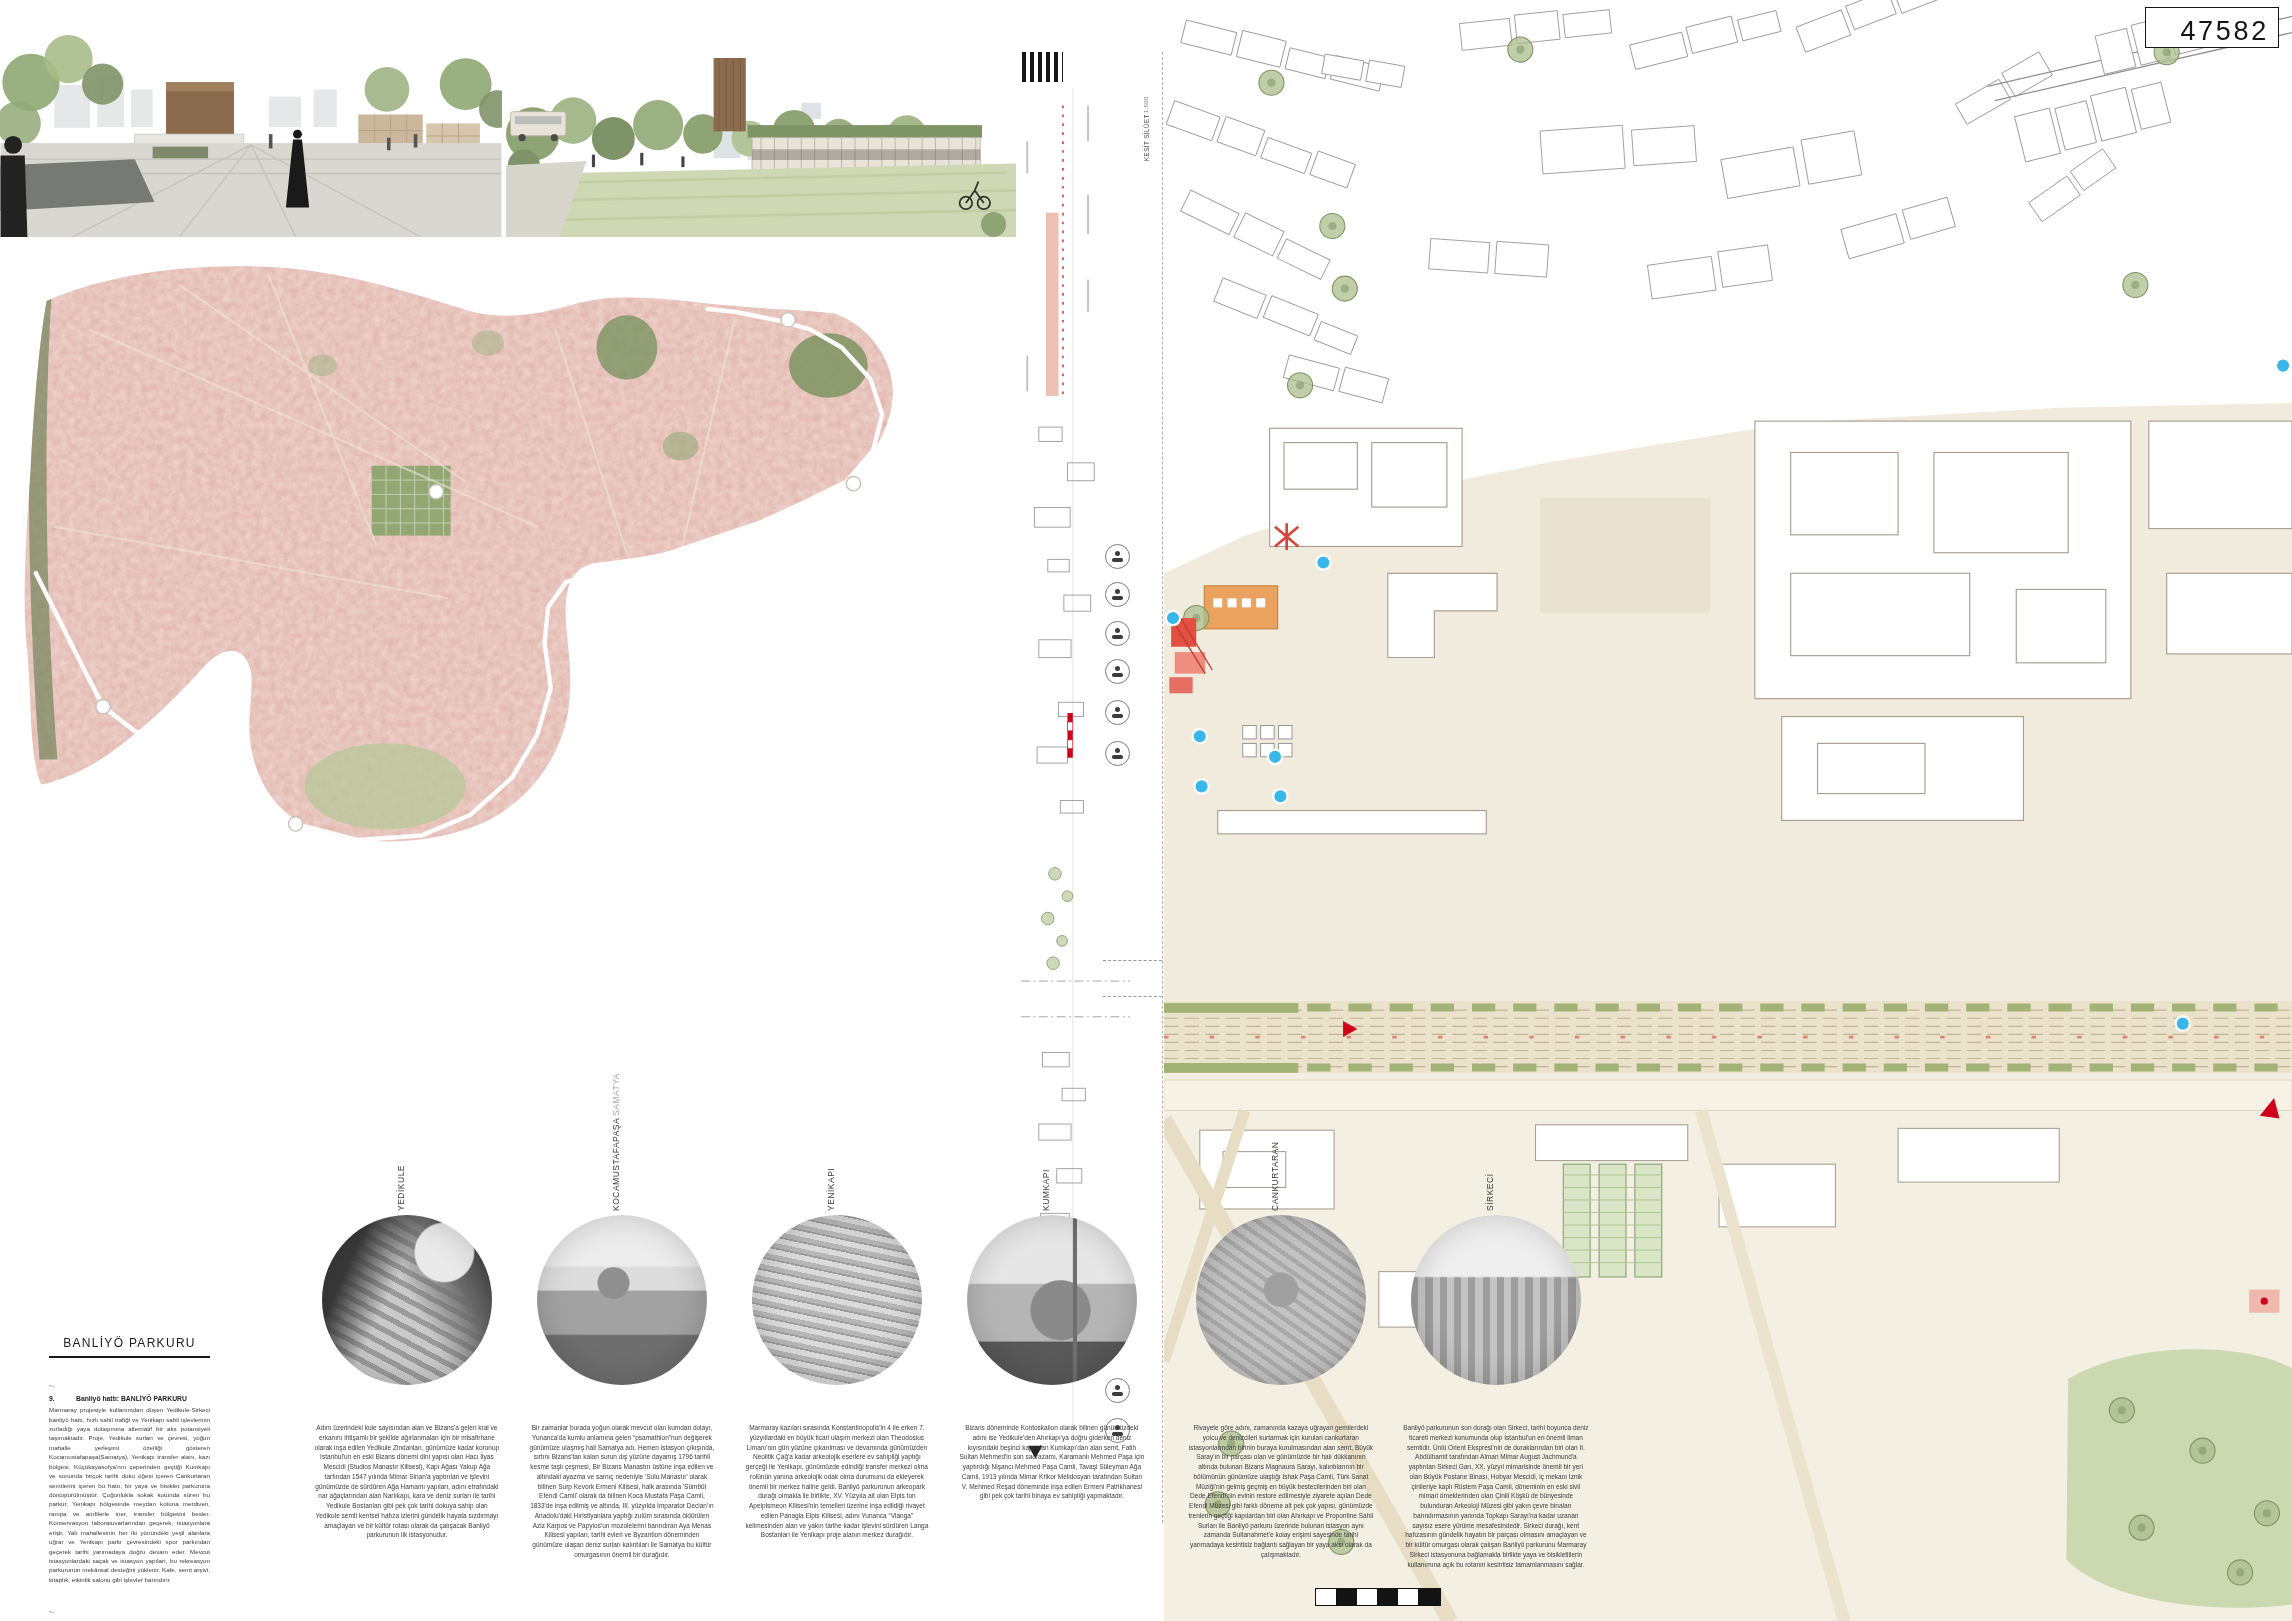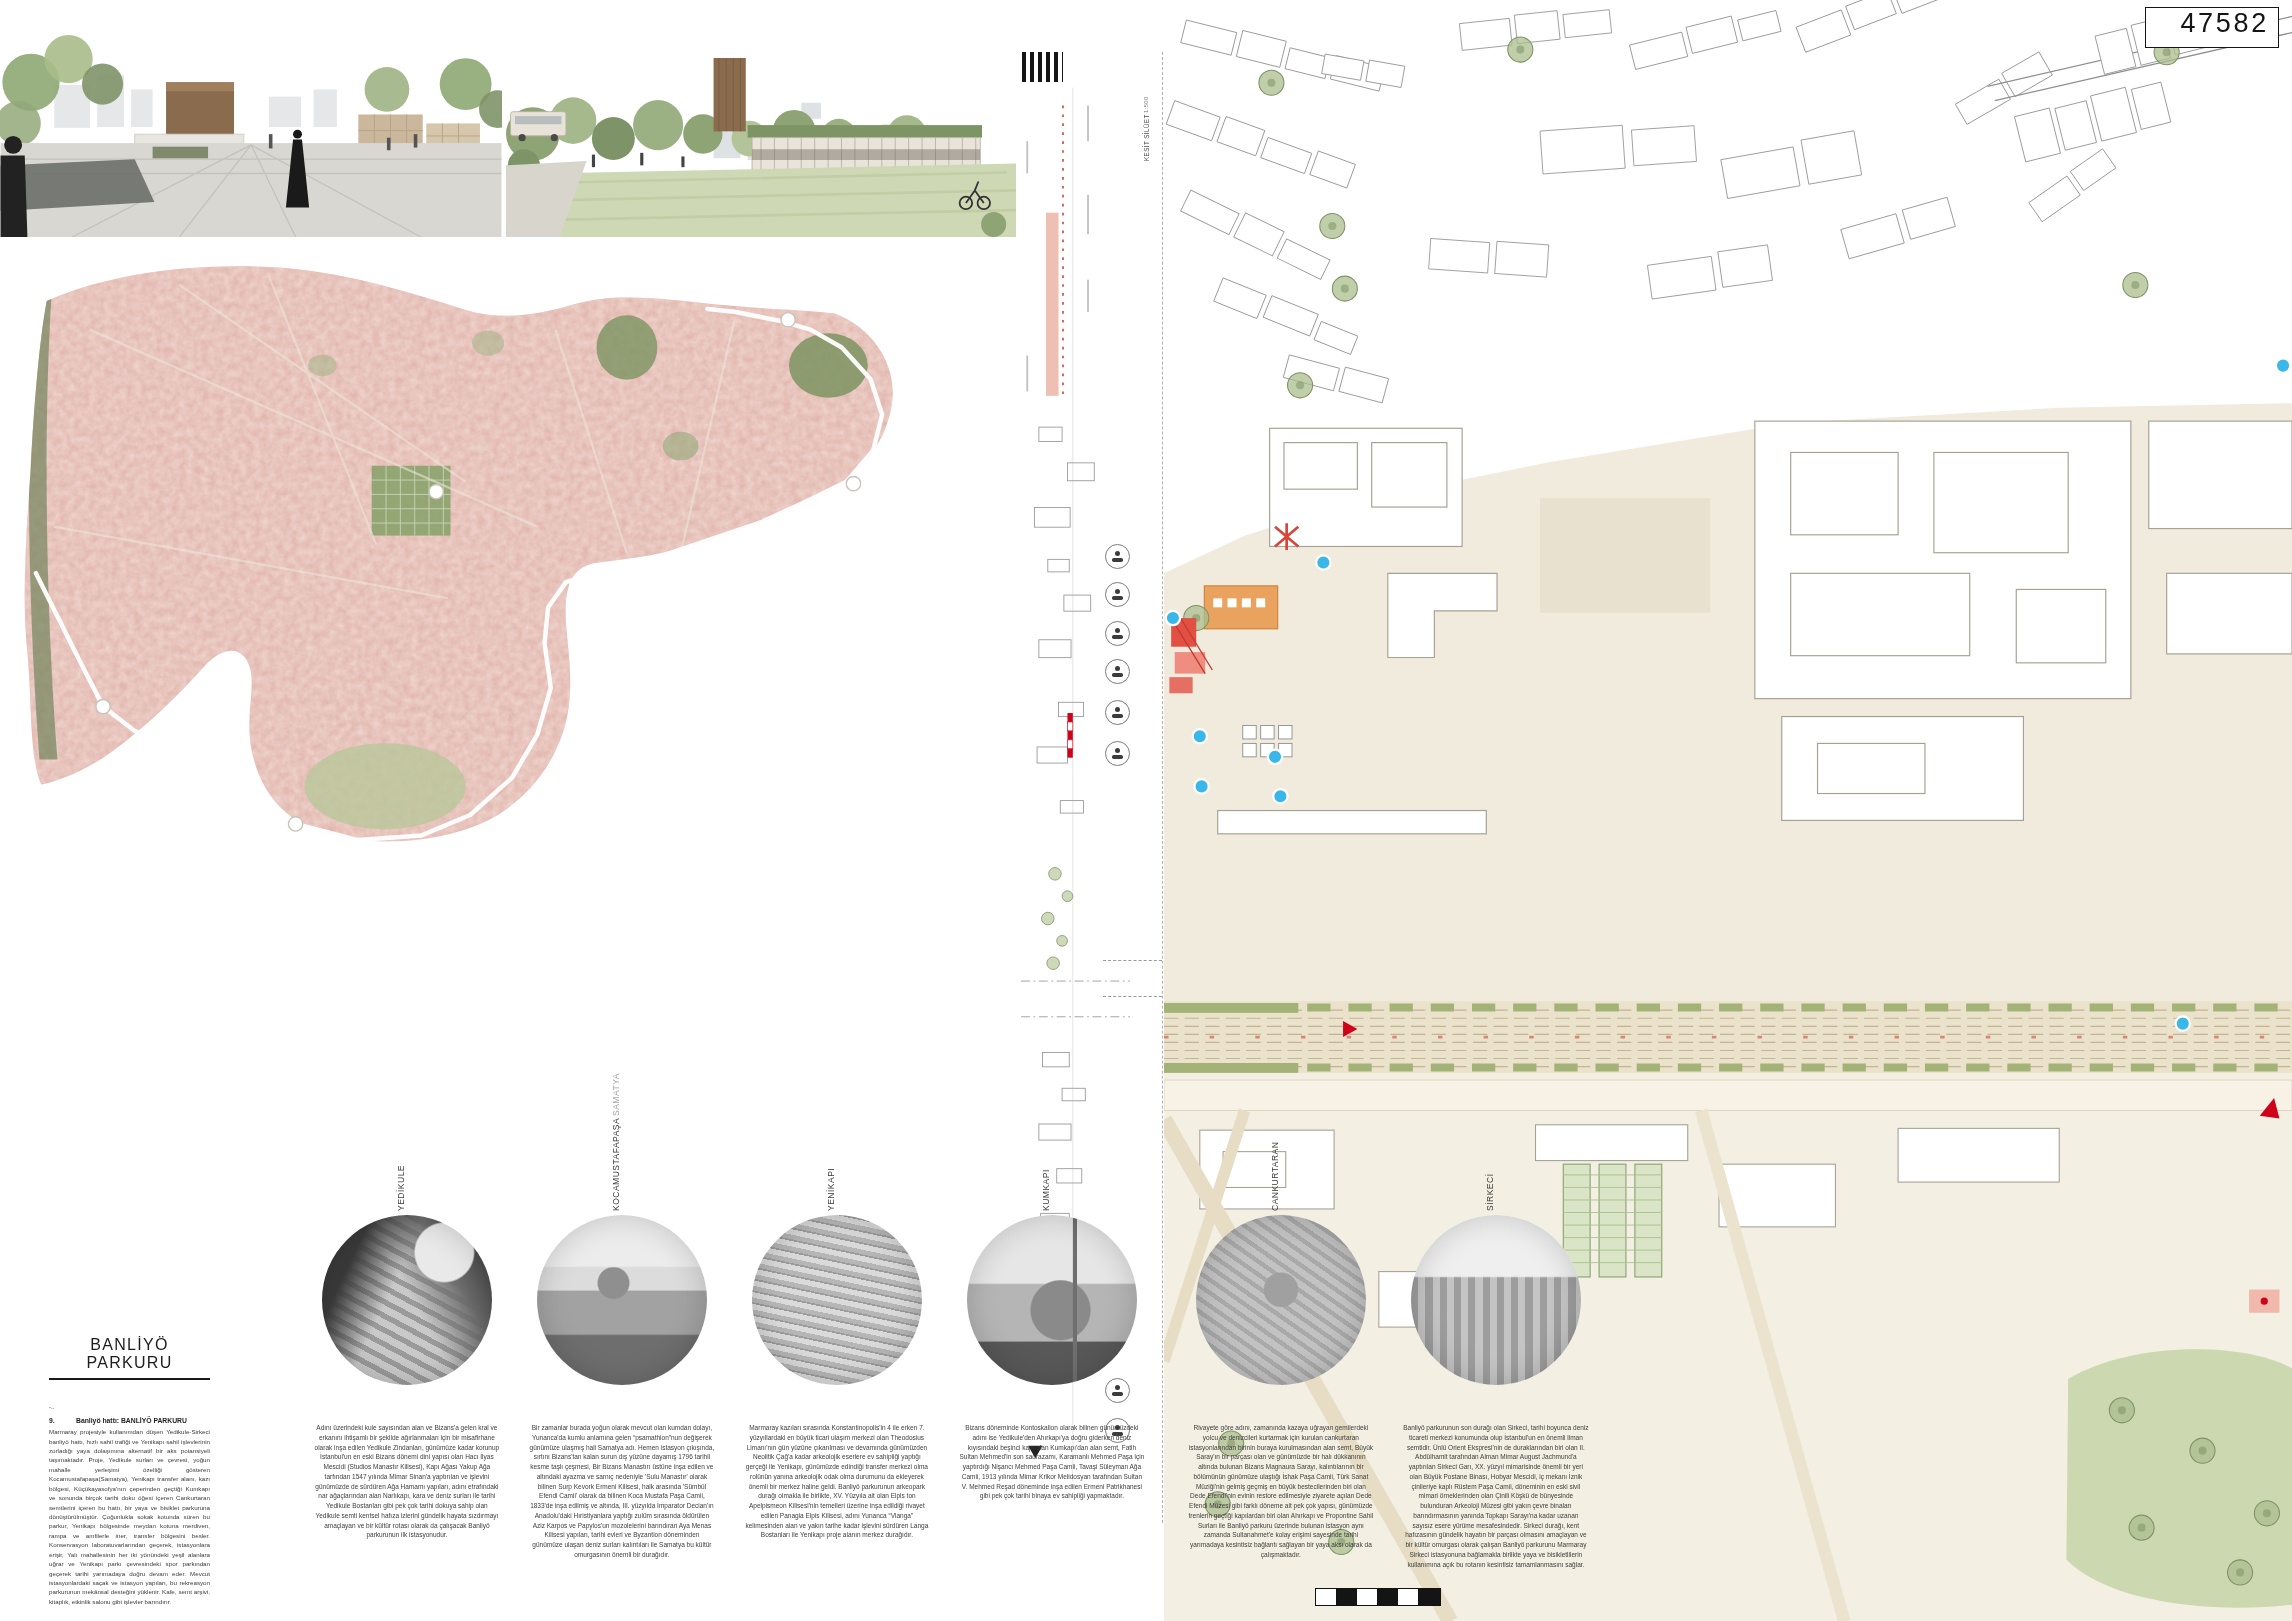--- a/index.html
+++ b/index.html
@@ -3,21 +3,21 @@
 <meta charset="utf-8">
 <style>
   html,body{margin:0;padding:0;background:#9c9c9c;}
   #board{position:relative;width:2293px;height:1622px;background:#ffffff;overflow:hidden;
          font-family:"Liberation Sans",sans-serif;color:#2b2b2b;}
   .abs{position:absolute;}
   .vtext{writing-mode:vertical-rl;transform:rotate(180deg);}
 
   
   .num-box{left:2145px;top:7.2px;width:134px;height:41px;background:#fff;border:1.8px solid #141414;
-           display:flex;align-items:flex-start;justify-content:flex-end;padding-right:9px;box-sizing:border-box;
+           display:flex;align-items:flex-end;justify-content:flex-end;padding-right:9px;box-sizing:border-box;
            font-size:27px;letter-spacing:2.7px;color:#141414;}
 
   
   .comb{left:1022px;top:52px;width:41px;height:30px;
         background:repeating-linear-gradient(90deg,#161616 0 3.6px,#ffffff 3.6px 8px);}
 
   
   .kesit{left:1143px;top:45px;height:116px;display:flex;gap:1.8px;font-size:6.3px;color:#4a4a4a;letter-spacing:0.4px;}
   .kesit .sc{color:#7a7a7a;font-size:5.8px;}
 
@@ -25,21 +25,21 @@
   .dashline-h{width:64px;height:0;border-top:0.9px dashed #9a9a9a;}
 
   
   .medallion{left:1105px;width:23px;height:23px;border-radius:50%;border:0.9px solid #7c7c7c;background:#fff;
              display:flex;align-items:center;justify-content:center;flex-direction:column;gap:1.8px;}
   .medallion::before{content:"";width:5.4px;height:5.4px;border-radius:50%;background:#3c3c3c;}
   .medallion::after{content:"";width:10.7px;height:4.5px;border-radius:1.8px;background:#3c3c3c;}
 
   
   .title-block{left:49px;top:1336px;width:161px;}
-  .tb-title{font-size:16px;letter-spacing:1.3px;text-align:center;color:#1d1d1d;}
+  .tb-title{font-size:12px;letter-spacing:1.3px;text-align:center;color:#1d1d1d;}
   .tb-rule{margin-top:6.3px;border-bottom:2.2px solid #1a1a1a;}
   .tb-ellipsis{font-size:6.3px;color:#555;margin-top:23px;}
   .tb-headrow{display:flex;margin-top:7.2px;font-size:6.8px;font-weight:bold;color:#1d1d1d;}
   .tb-num{width:27px;flex:none;}
   .tb-body{margin-top:2.7px;font-size:6.2px;line-height:1.52;text-align:justify;color:#3a3a3a;}
 
   
   .station{top:1111px;width:188px;height:502px;}
   .st-label{position:absolute;left:50%;margin-left:-10.7px;top:0;height:100px;display:flex;gap:1.8px;
             font-size:8.5px;letter-spacing:0.5px;color:#3a3a3a;align-items:flex-start;}

